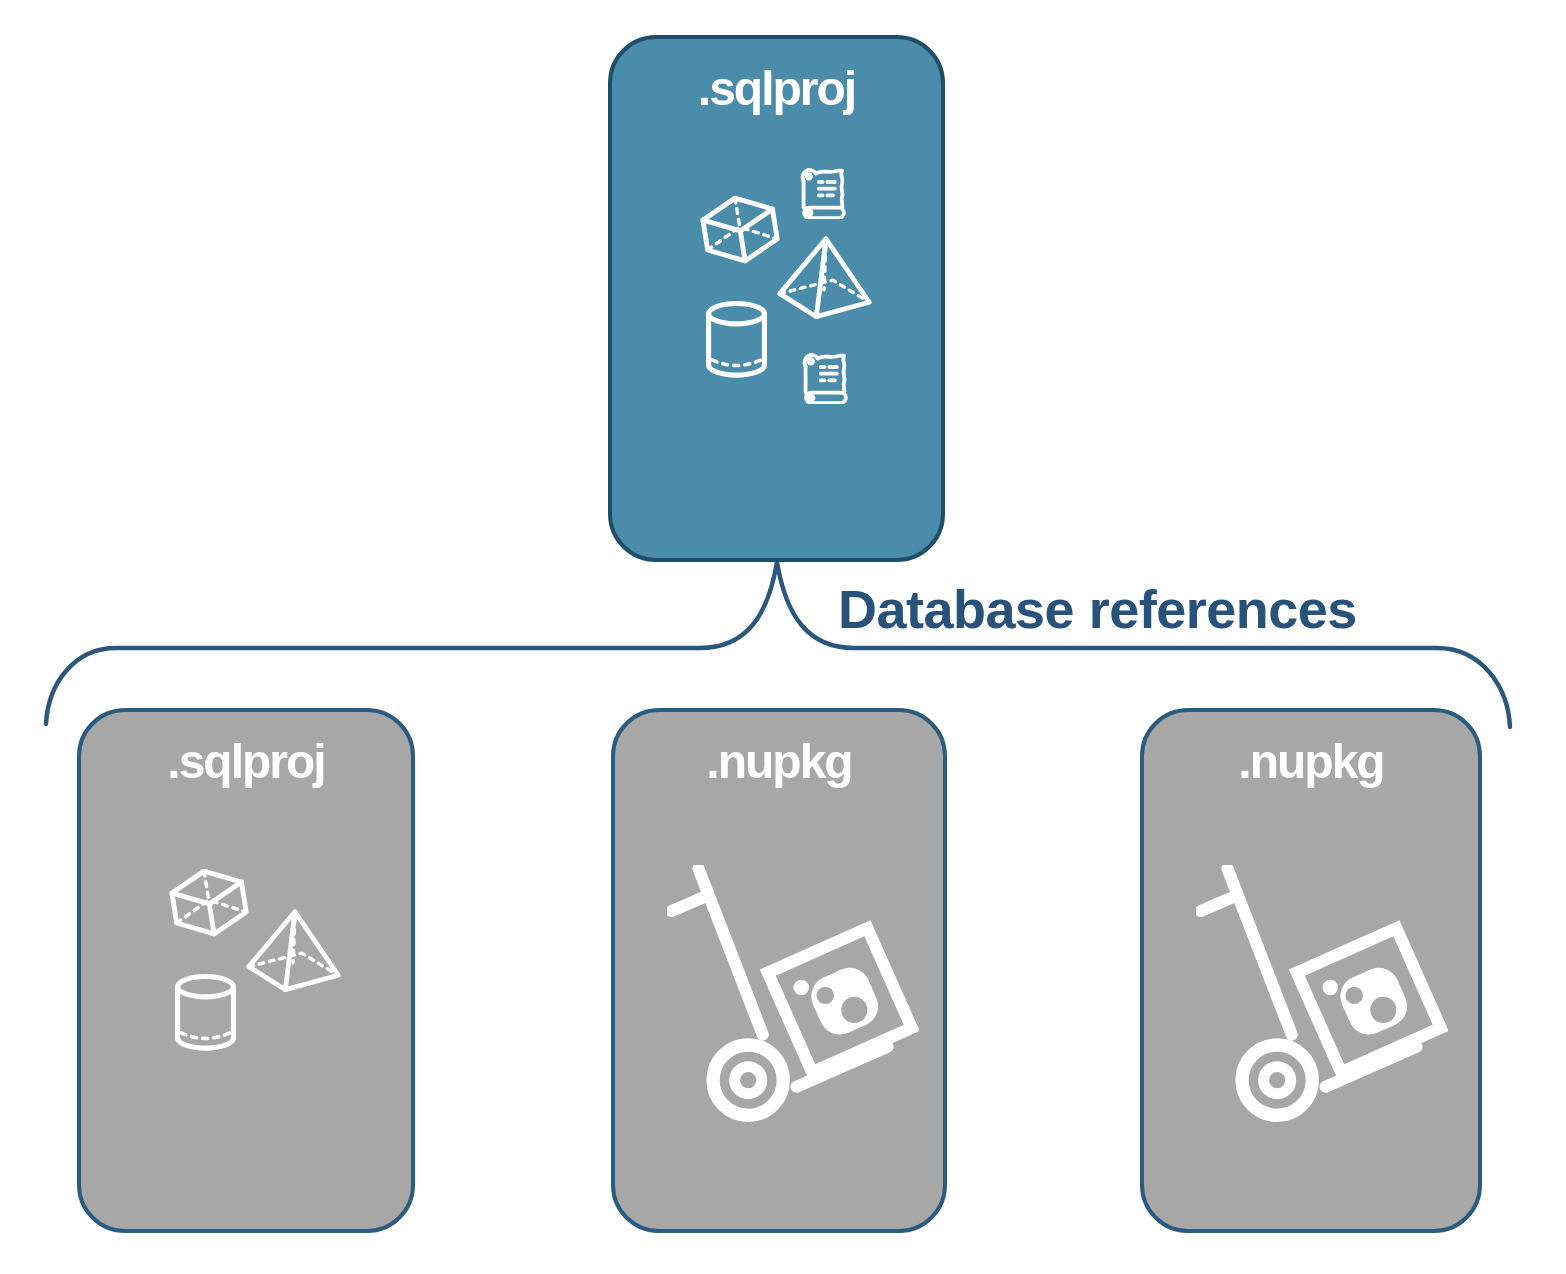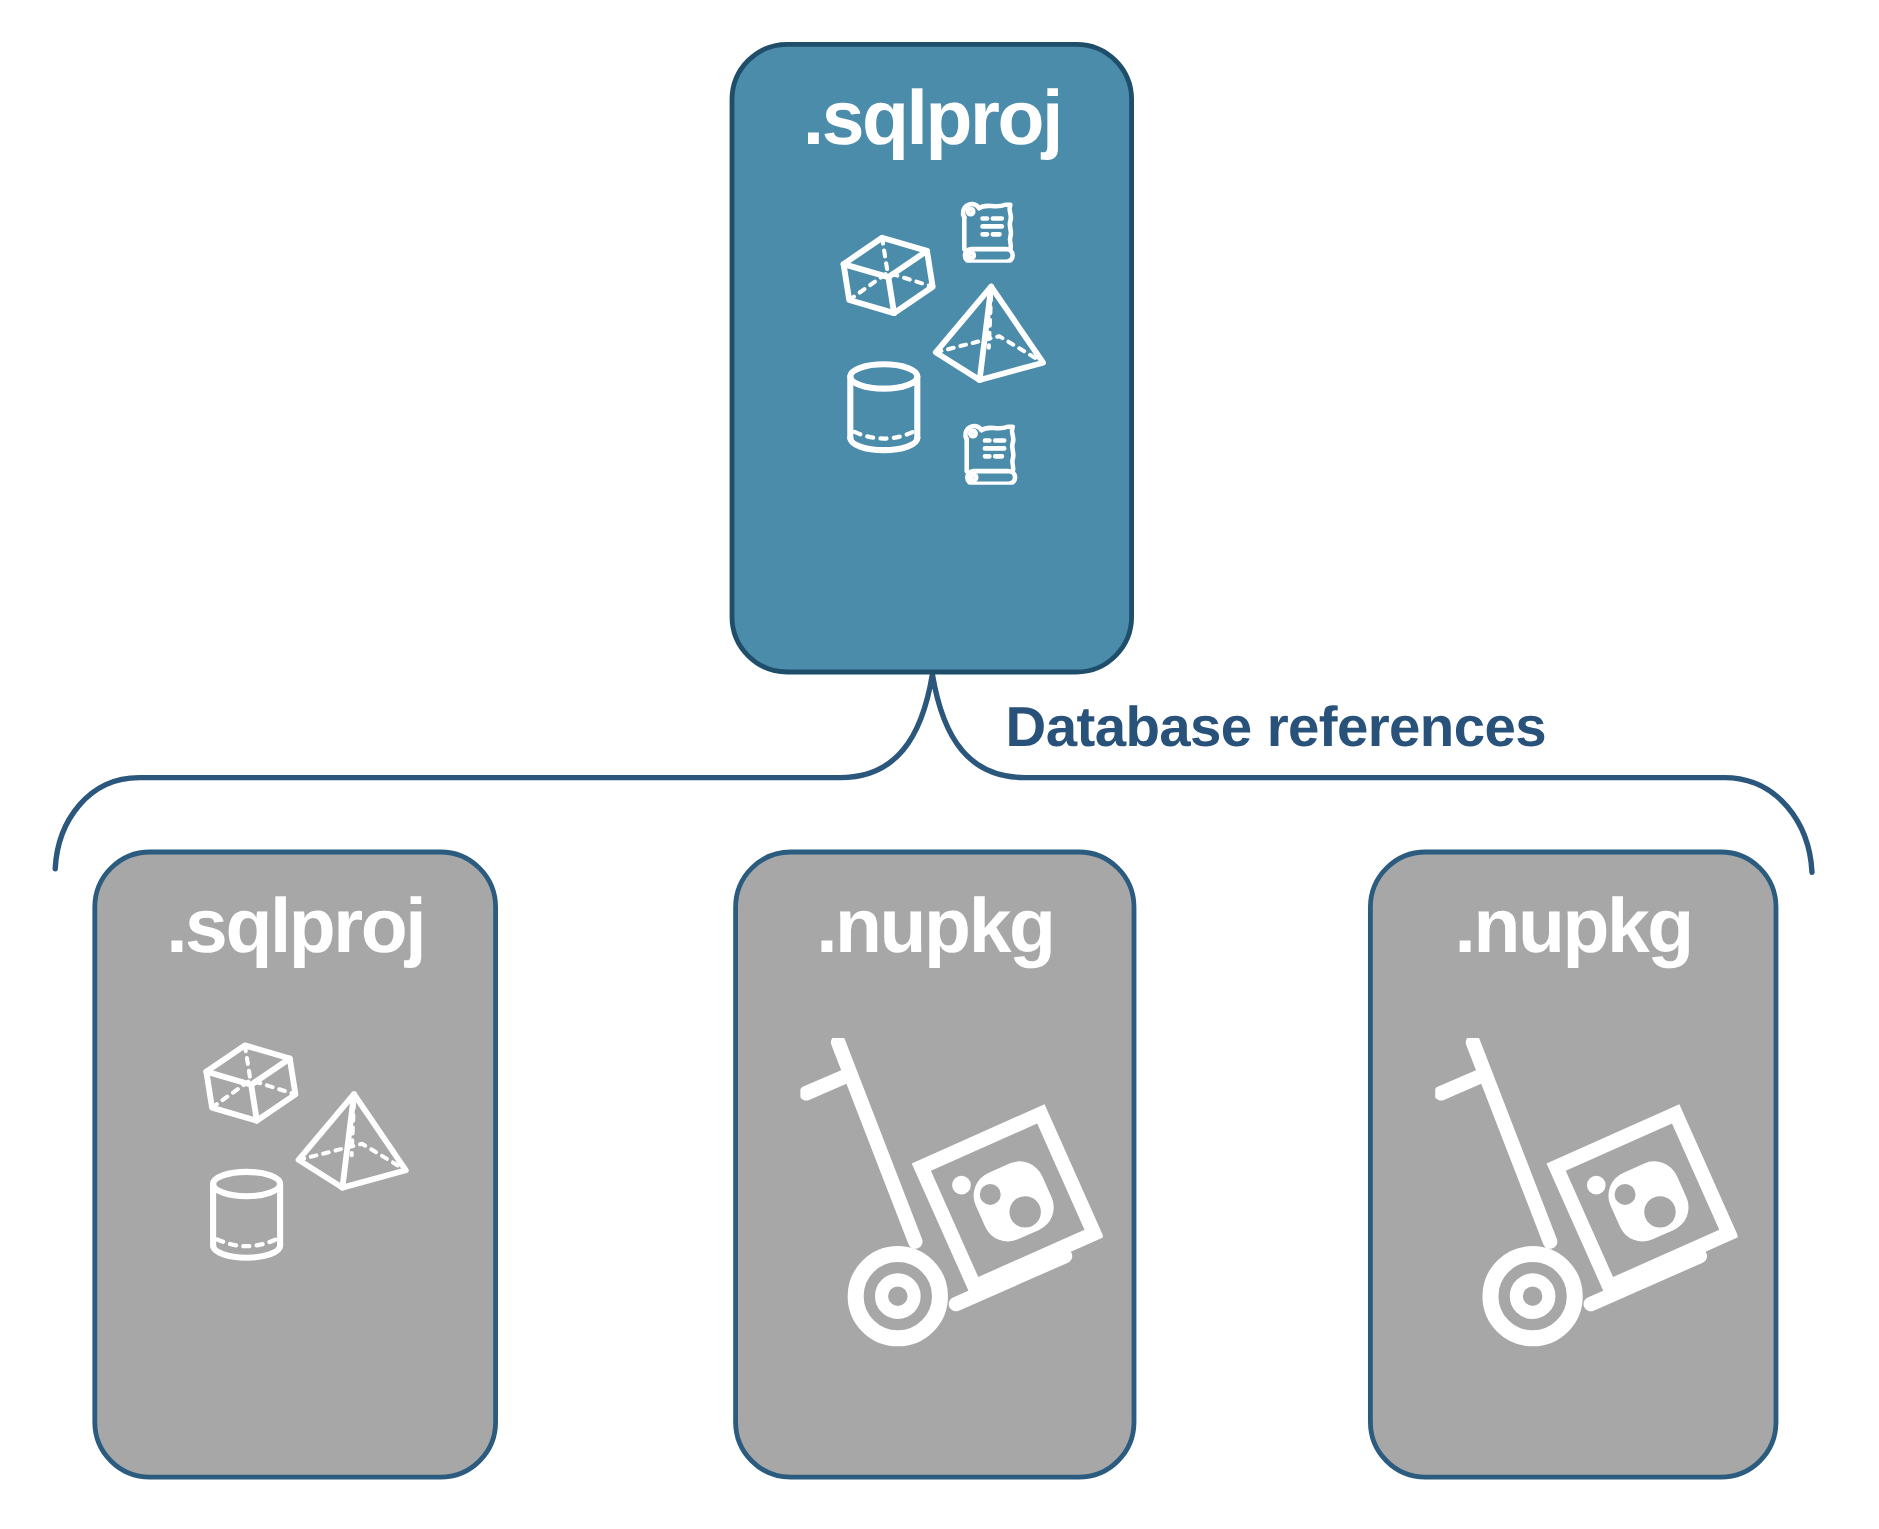--- a/index.html
+++ b/index.html
@@ -10,26 +10,26 @@
   .node { position:absolute; border-radius:48px; box-sizing:border-box; }
   .node-root {
     left:608px; top:35px; width:337px; height:527px;
     background:#4B8CAB; border:4px solid #1F4E6B;
   }
   .node-child { background:#A7A7A7; border:4px solid #2B5B7E; }
   .c1 { left:77px;   top:708px; width:338px; height:525px; }
   .c2 { left:611px;  top:708px; width:336px; height:525px; }
   .c3 { left:1140px; top:708px; width:342px; height:525px; }
   .node-title {
-    text-align:center; padding-top:24px; font-size:64px; font-weight:bold;
+    text-align:center; padding-top:24px; font-size:48px; font-weight:bold;
     color:#ffffff; letter-spacing:-2px; line-height:1.1;
   }
   .brace { position:absolute; left:0; top:0; width:1566px; height:1274px; pointer-events:none; }
   .connector-label {
-    position:absolute; left:838px; top:578px; font-size:47px; font-weight:bold;
+    position:absolute; left:838px; top:578px; font-size:54px; font-weight:bold;
     color:#29527A; letter-spacing:-0.5px; white-space:nowrap;
   }
   .ic { position:absolute; }
   .ic-cube     { left:84px;  top:148px; width:88px; }
   .ic-scroll1  { left:184px; top:125px; width:55px; }
   .ic-pyramid  { left:163px; top:195px; width:100px; }
   .ic-cylinder { left:91px;  top:261px; width:67px; }
   .ic-scroll2  { left:186px; top:310px; width:55px; }
   .ic-dolly    { left:52px;  top:153px; width:252px; }
 </style>

